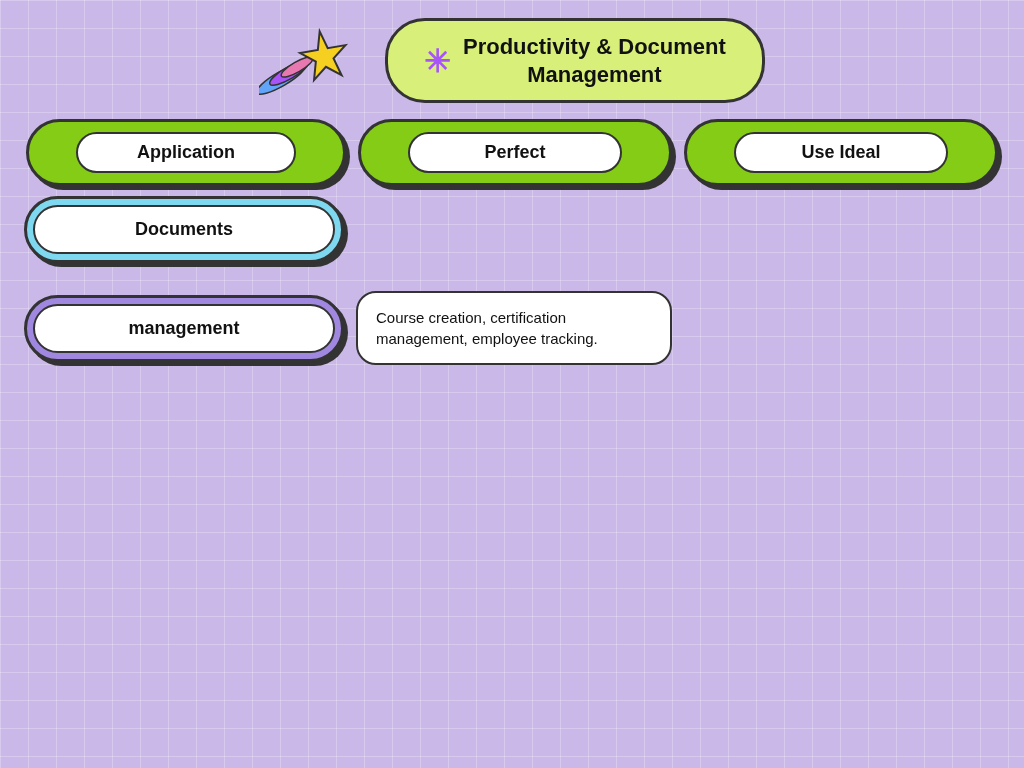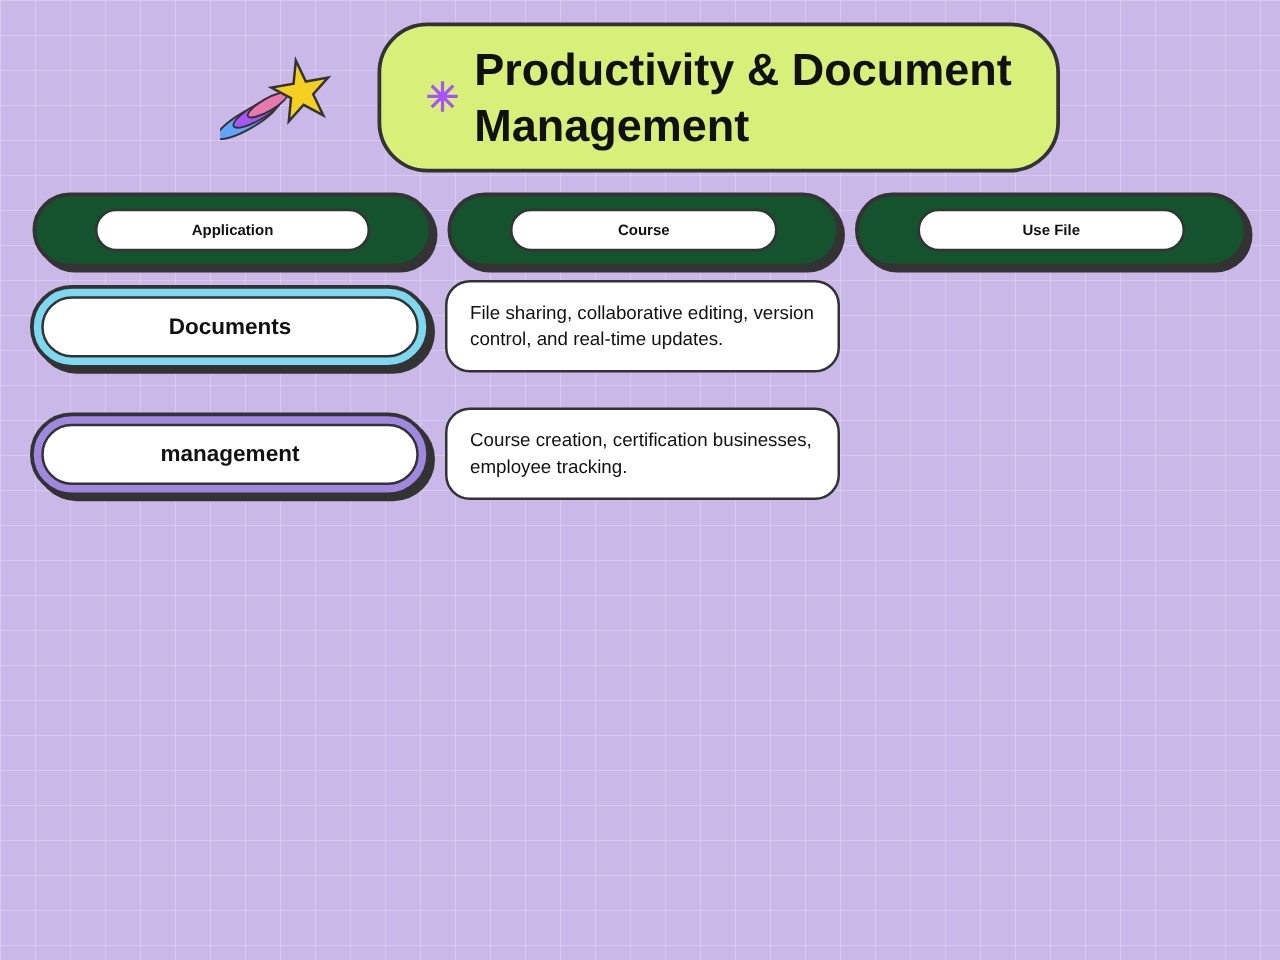--- a/index.html
+++ b/index.html
@@ -44,48 +44,49 @@
     }
 
     .title-badge .asterisk {
       color: #a855f7;
       font-size: 32px;
       font-weight: bold;
       line-height: 1;
     }
 
     .title-badge h1 {
-      font-size: 36px;
+      font-size: 22px;
       font-weight: 900;
       color: #111;
+      text-align: center;
       line-height: 1.25;
     }
 
     
     .table-container {
       padding: 6px 24px 0 24px;
     }
 
     
     .header-row {
       display: grid;
       grid-template-columns: 320px 1fr 1fr;
       gap: 12px;
       margin-bottom: 10px;
       padding: 0 2px;
     }
 
     .col-header {
-      background-color: #14532d;
+      background-color: #84cc16;
       border-radius: 50px;
       border: 3px solid #333;
       padding: 10px 20px;
       text-align: center;
       font-weight: 900;
-      font-size: 12px;
+      font-size: 18px;
       color: #111;
       box-shadow: 4px 4px 0 #333;
       position: relative;
     }
 
     .col-header .inner {
       background: white;
       border-radius: 40px;
       padding: 8px 24px;
       border: 2.5px solid #333;
@@ -182,44 +183,43 @@
 <div class="table-container">
 
   <div class="header-row">
     <div class="col-header">
       <div class="inner">
         <span>Application</span>
       </div>
     </div>
     <div class="col-header">
       <div class="inner">
-        <span>Course</span>
+        <span>Perfect</span>
       </div>
     </div>
     <div class="col-header">
       <div class="inner">
-        <span>Use File</span>
+        <span>Use Ideal</span>
       </div>
     </div>
   </div>
 
   <div class="data-row">
     <div class="app-cell">
       <div class="app-pill-outer blue">
         <div class="app-pill-inner">Documents</div>
       </div>
     </div>
-    <div class="text-cell">File sharing, collaborative editing, version control, and real-time updates.</div>
   </div>
 
   <div class="data-row">
   </div>
 
   <div class="data-row">
     <div class="app-cell">
       <div class="app-pill-outer purple">
         <div class="app-pill-inner">management</div>
       </div>
     </div>
-    <div class="text-cell">Course creation, certification businesses, employee tracking.</div>
+    <div class="text-cell">Course creation, certification management, employee tracking.</div>
   </div>
 
 </div>
 
 </body></html>

